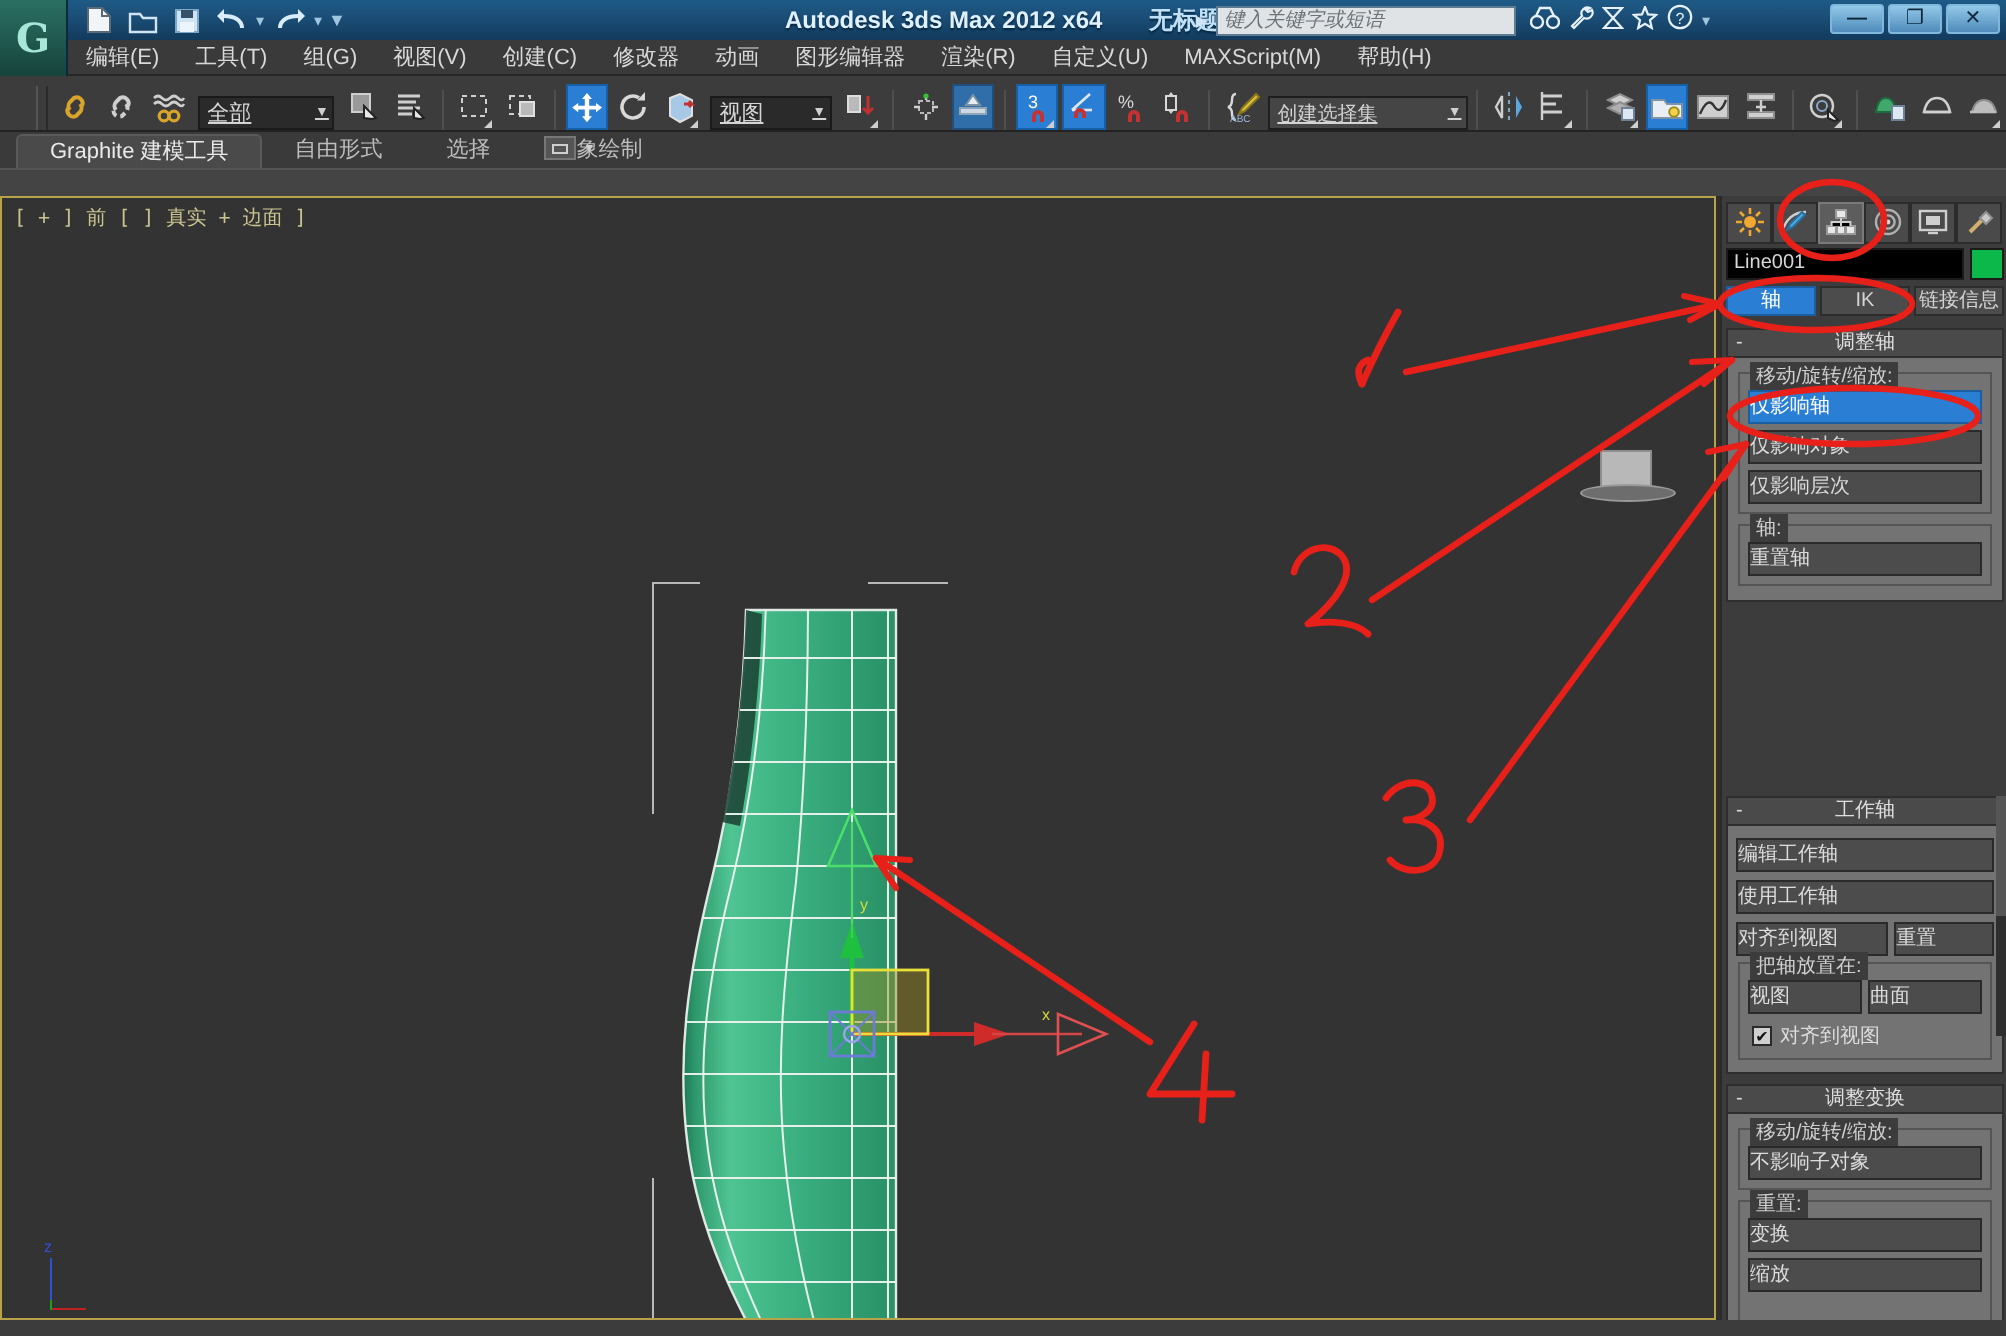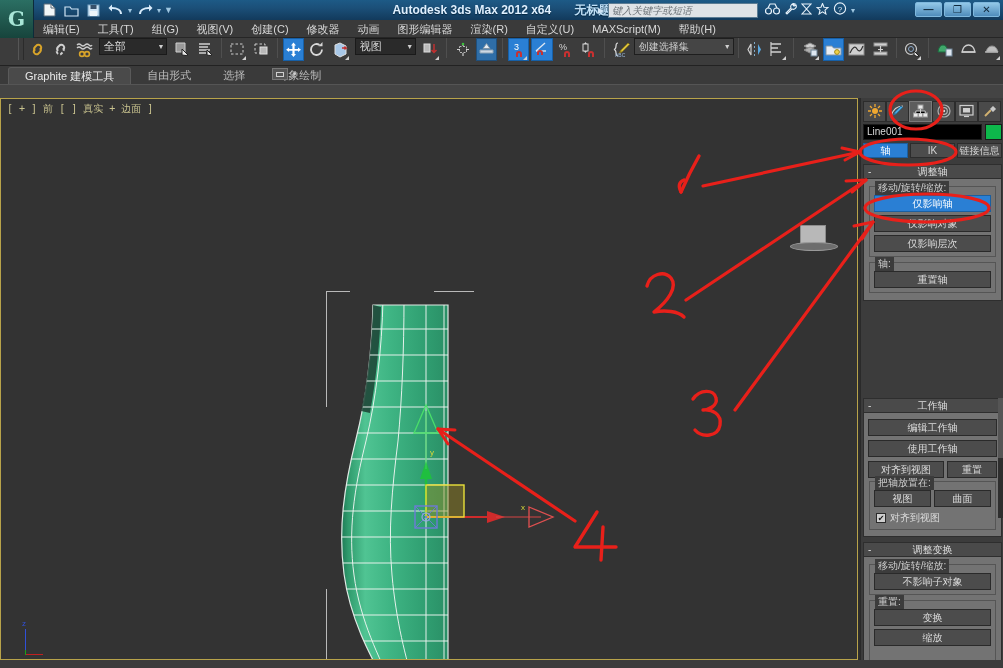--- a/index.html
+++ b/index.html
@@ -61,21 +61,21 @@
     position:absolute; left:34px; top:20px; width:969px; height:18px;
     background:#3a3a3a; display:flex; align-items:center;
     border-bottom:1px solid #262626;
   }
   .menuitem{ padding:0 9px; height:18px; line-height:18px; font-size:11px; color:#d8d8d8; white-space:nowrap;}
 
   
   .maintoolbar{
     position:absolute; left:0; top:38px; width:1003px; height:28px;
     background:#3c3c3c; border-bottom:1px solid #222;
-    display:flex; align-items:flex-start; padding-left:18px;
+    display:flex; align-items:flex-end; padding-left:18px;text-decoration:underline;
   }
   .grip{ width:6px; height:22px; border-left:1px solid #565656; border-right:1px solid #2b2b2b; margin-right:2px;}
   .tbtn{
     width:23px; height:23px; margin:0 1px; display:flex; align-items:center; justify-content:center;
     font-size:13px; color:#d8d8d8; border:1px solid transparent; position:relative;
   }
   .tbtn.on{ background:#2a7fd4; border:1px solid #1660a8; }
   .tbtn.onb{ background:#2f6ea8; border:1px solid #1f4f7c; }
   .tsep{ width:1px; height:20px; background:#262626; border-right:1px solid #4f4f4f; margin:0 4px;}
   .tcombo{
@@ -186,21 +186,21 @@
   .ro-body{ background:#737373; border:1px solid #2e2e2e; border-top:none; padding:4px 4px 5px 4px;}
   .group{
     border:1px solid #555; margin:3px 1px 5px 1px; padding:8px 4px 4px 4px; position:relative;
   }
   .group > .glab{
     position:absolute; left:5px; top:-6px; background:#3c3c3c; padding:0 3px;
     font-size:10px; color:#cfcfcf; white-space:nowrap;
   }
   .pbtn{
     height:17px; width:100%; background:#4c4c4c; border:1px solid #2a2a2a;
-    color:#dcdcdc; font-size:10px; text-align:center; line-height:15px; margin-bottom:3px;
+    color:#dcdcdc; font-size:10px; line-height:15px; margin-bottom:3px;
   }
   .pbtn.sel{ background:#2a7fd4; border:1px solid #1b5fa0; color:#ffffff;}
   .btnrow{ display:flex; gap:3px; margin-bottom:3px;}
   .btnrow .pbtn{ margin-bottom:0; }
   .chkrow{ display:flex; align-items:center; gap:4px; font-size:10px; color:#dcdcdc; padding-left:2px;}
   .chk{ width:10px; height:10px; background:#cfcfcf; border:1px solid #2a2a2a; color:#111;
     font-size:8px; line-height:9px; text-align:center;}
 
   
   .cpscroll{ position:absolute; right:0px; top:300px; width:5px; height:120px; background:#2e2e2e;}

